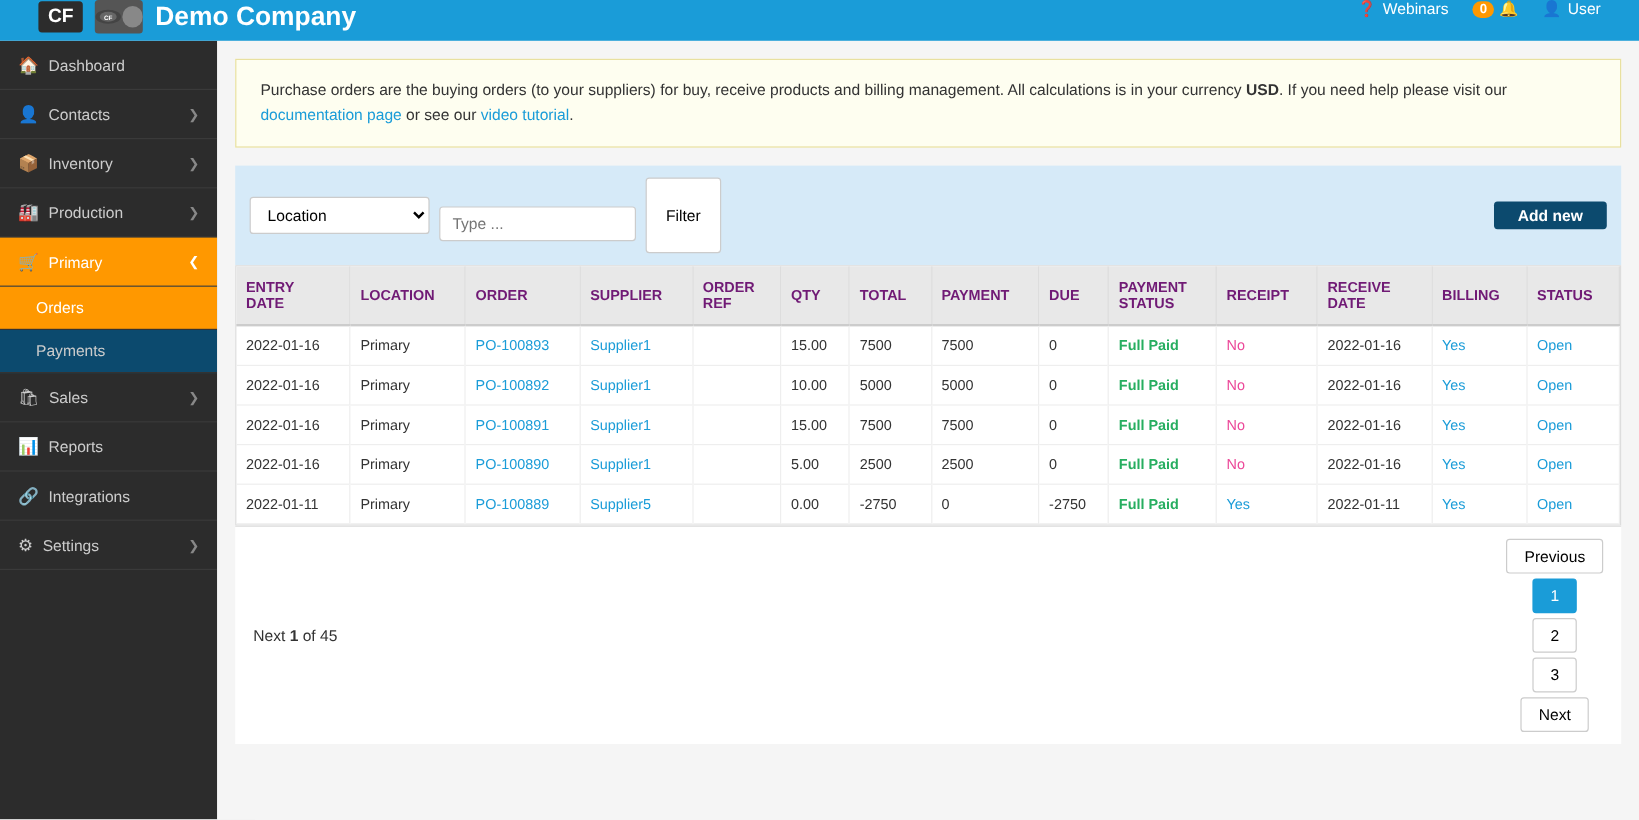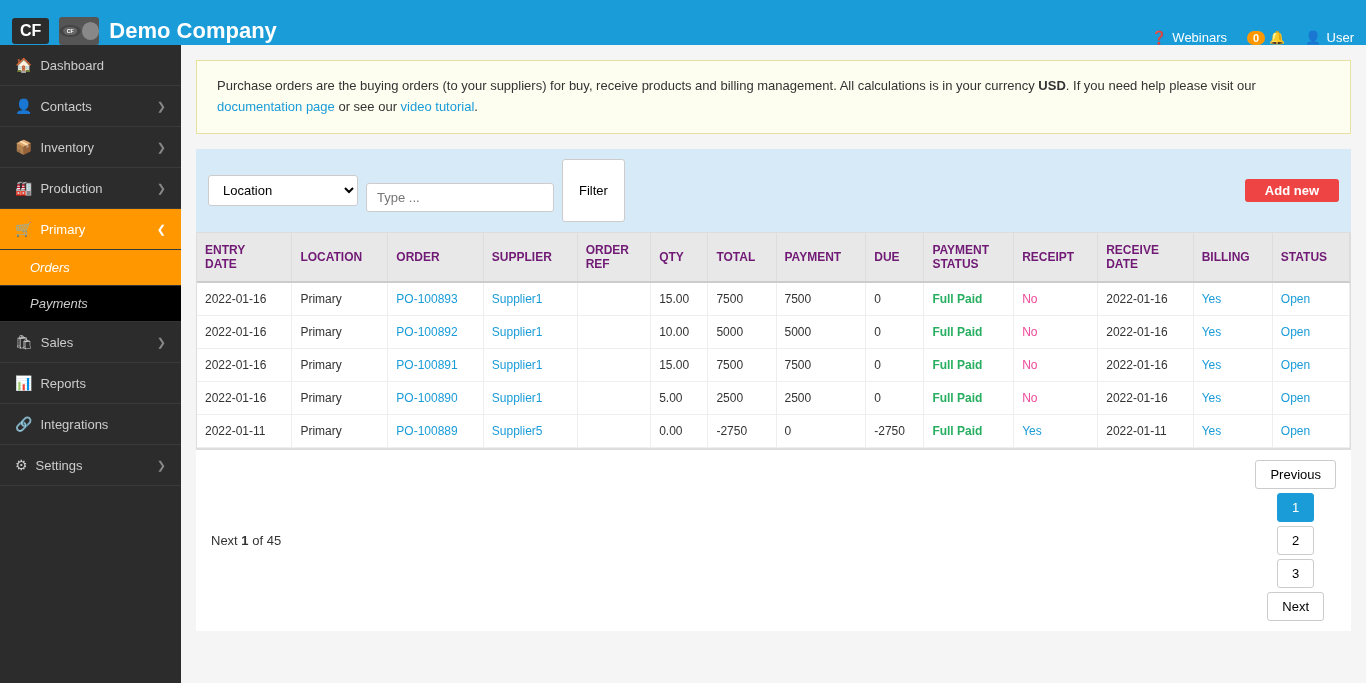--- a/index.html
+++ b/index.html
@@ -1,24 +1,24 @@
 <!DOCTYPE html>
 <html><head>
   <meta charset="utf-8">
   <style>
     * { box-sizing: border-box; margin: 0; padding: 0; }
     body { font-family: Arial, sans-serif; font-size: 13px; display: flex; flex-direction: column; height: 683px; overflow: hidden; background: #f0f0f0; }
 
     
     .top-bar {
       background: #1a9cd8;
-      height: 45px;
-      display: flex;
-      align-items: flex-end;
-      padding: 0 12px;
+      height: 34px;
+      display: flex;
+      align-items: flex-start;
+      padding: 0 32px;
       flex-shrink: 0;
       color: white;
     }
     .top-bar .logo-area {
       display: flex;
       align-items: center;
       gap: 10px;
       flex: 1;
     }
     .logo-cf {
@@ -115,21 +115,21 @@
       display: flex;
       align-items: center;
       gap: 8px;
     }
     .sidebar-icon { font-size: 14px; }
     .sidebar-label { font-size: 13px; }
     .chevron { font-size: 11px; color: #888; }
     .sidebar-item.active .chevron { color: white; }
 
     
-    .sidebar-submenu { background: #000000; font-style: italic; }
+    .sidebar-submenu { background: #0c4a6e; }
     .sidebar-submenu-item {
       display: flex;
       align-items: center;
       padding: 10px 15px 10px 30px;
       cursor: pointer;
       color: #ccc;
       border-bottom: 1px solid #333;
     }
     .sidebar-submenu-item.active { background: #ff9800; color: white; }
 
@@ -168,35 +168,35 @@
       border-radius: 3px;
       background: white;
       font-size: 13px;
       min-width: 150px;
     }
     .filter-input {
       padding: 6px 10px;
       border: 1px solid #ccc;
       border-radius: 3px;
       font-size: 13px;
-      width: 188px;
+      width: 164px;
       margin-top: 14px;
     }
     .filter-btn {
       padding: 23px 16px;
       background: white;
       border: 1px solid #ccc;
       border-radius: 3px;
       cursor: pointer;
       font-size: 13px;
     }
     .add-new-btn {
       margin-left: auto;
       padding: 4px 20px;
-      background: #ef4444;
+      background: #0c4a6e;
       color: white;
       border: none;
       border-radius: 3px;
       cursor: pointer;
       font-size: 13px;
       font-weight: bold;
     }
 
     
     .table-container {

